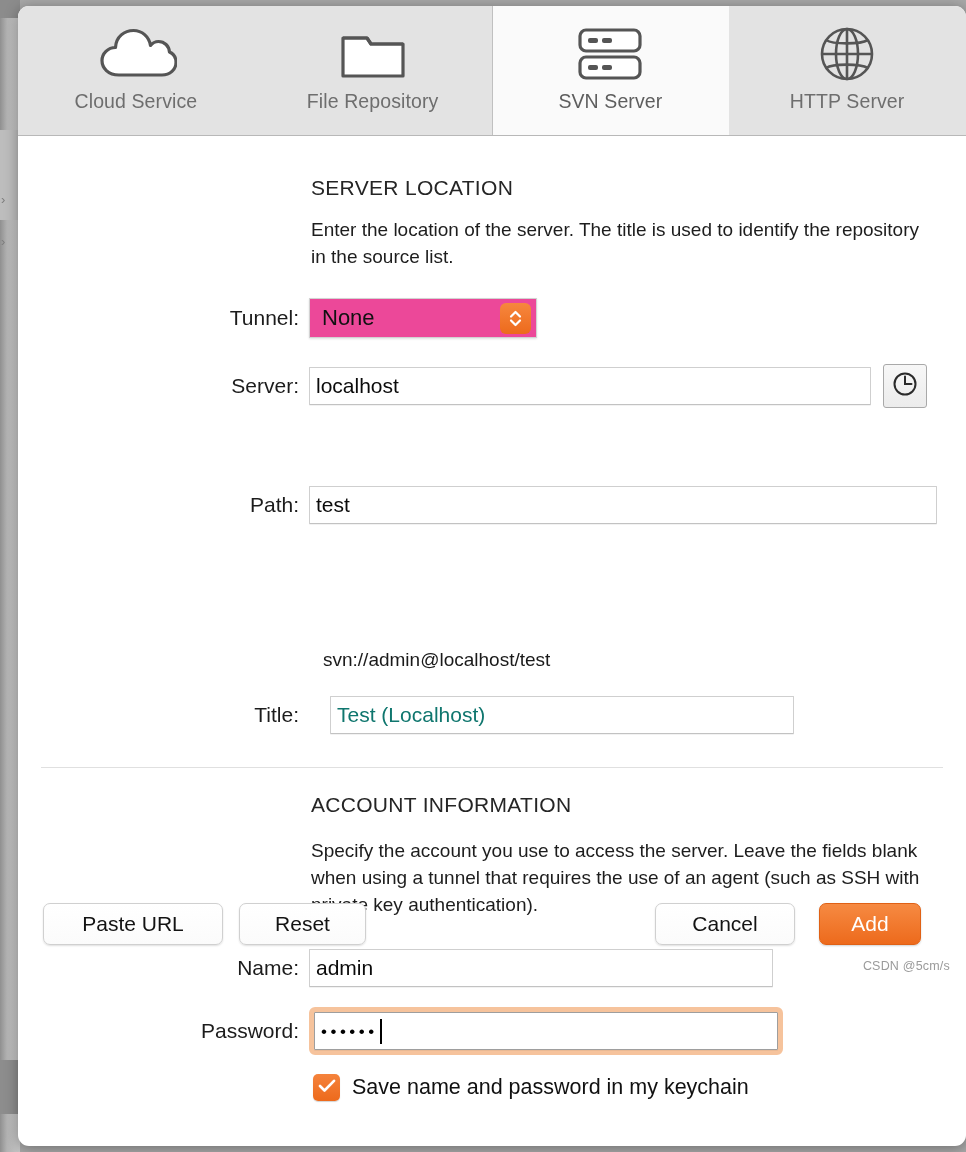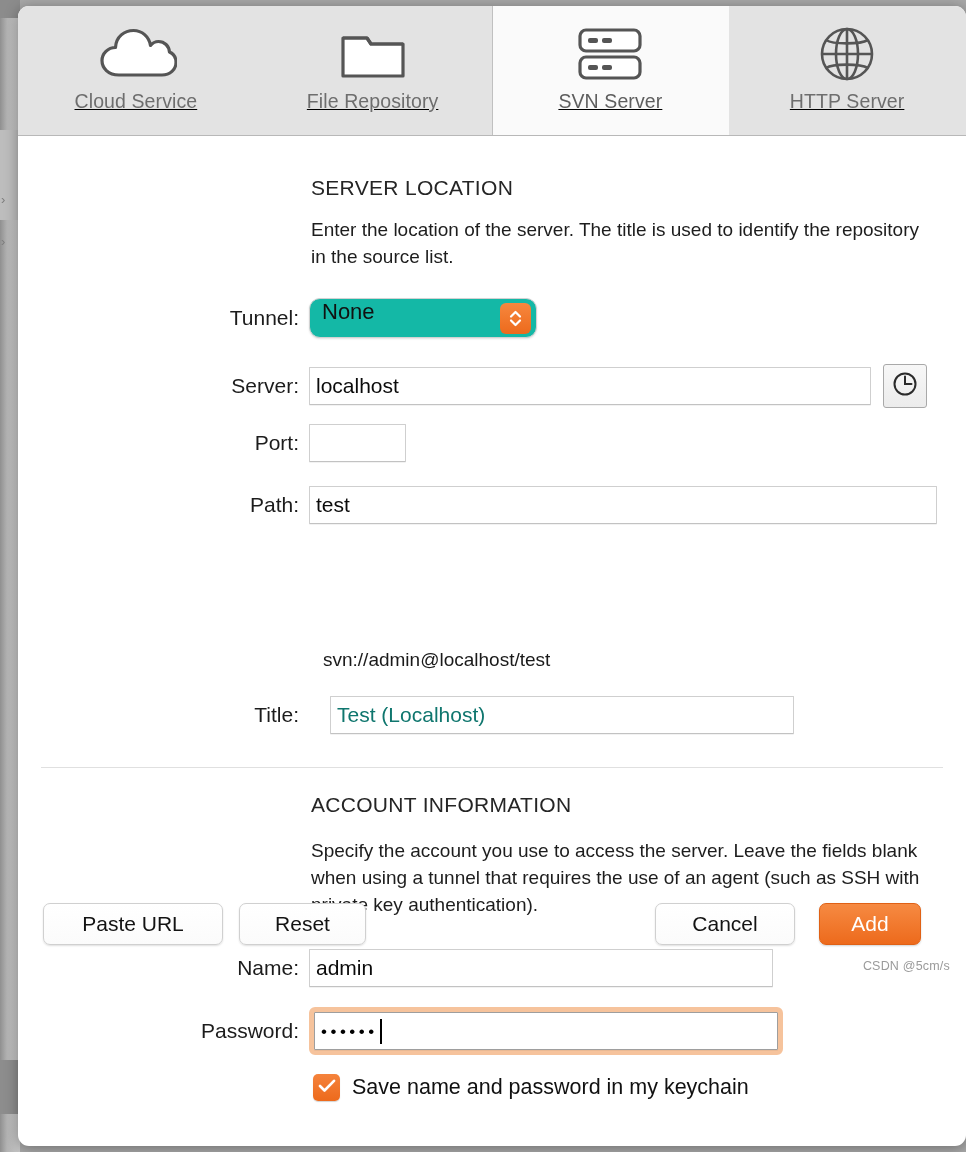--- a/index.html
+++ b/index.html
@@ -55,21 +55,20 @@
   #dialog {
     position: absolute;
     left: 18px;
     top: 6px;
     width: 948px;
     height: 1140px;
     background: #ffffff;
     border-radius: 11px 11px 11px 11px;
     overflow: hidden;
     box-shadow: 0 2px 14px rgba(0,0,0,0.35);
-    text-decoration: underline;
   }
 
   
   #toolbar {
     display: flex;
     height: 130px;
     background: #e3e3e3;
     border-bottom: 1px solid #b8b8b8;
   }
   .tab {
@@ -150,25 +149,26 @@
     align-items: center;
     border-radius: 1px;
     box-shadow: 0 1px 0 rgba(0,0,0,0.05);
   }
   .tf.placeholder { color: #0f766e; }
 
   
   .popup {
     height: 40px;
     width: 228px;
-    background: #14b8a6;
+    background: #ec4899;
     border: 1px solid #d2d2d2;
-    border-radius: 11px;
+    border-radius: 0;
     box-shadow: 0 1px 2px rgba(0,0,0,0.12);
     display: flex;
+    align-items: center;
     position: relative;
   }
   .popup-value {
     font-size: 22px;
     color: #111;
     padding-left: 12px;
   }
   .stepper {
     position: absolute;
     right: 5px;
@@ -395,26 +395,20 @@
       <div class="clock-btn">
         <span>
           <svg width="26" height="26" viewBox="0 0 26 26">
             <circle cx="13" cy="13" r="10.5" fill="none" stroke="#2b2b2b" stroke-width="2"></circle>
             <path d="M13 5.5 L13 13 L19.5 13" fill="none" stroke="#2b2b2b" stroke-width="2" stroke-linecap="round"></path>
           </svg>
         </span>
       </div>
     </div>
 
-    <div class="row" style="top:288px;left:30px;">
-      <div class="row-label">Port:</div>
-      <div class="tf" style="width:97px;">
-        <span></span>
-      </div>
-    </div>
 
     <div class="row" style="top:350px;left:30px;">
       <div class="row-label">Path:</div>
       <div class="tf" style="width:628px;">
         <span>test</span>
       </div>
     </div>
 
     <div class="url-preview" style="top:513px;">svn://admin@localhost/test</div>
 

